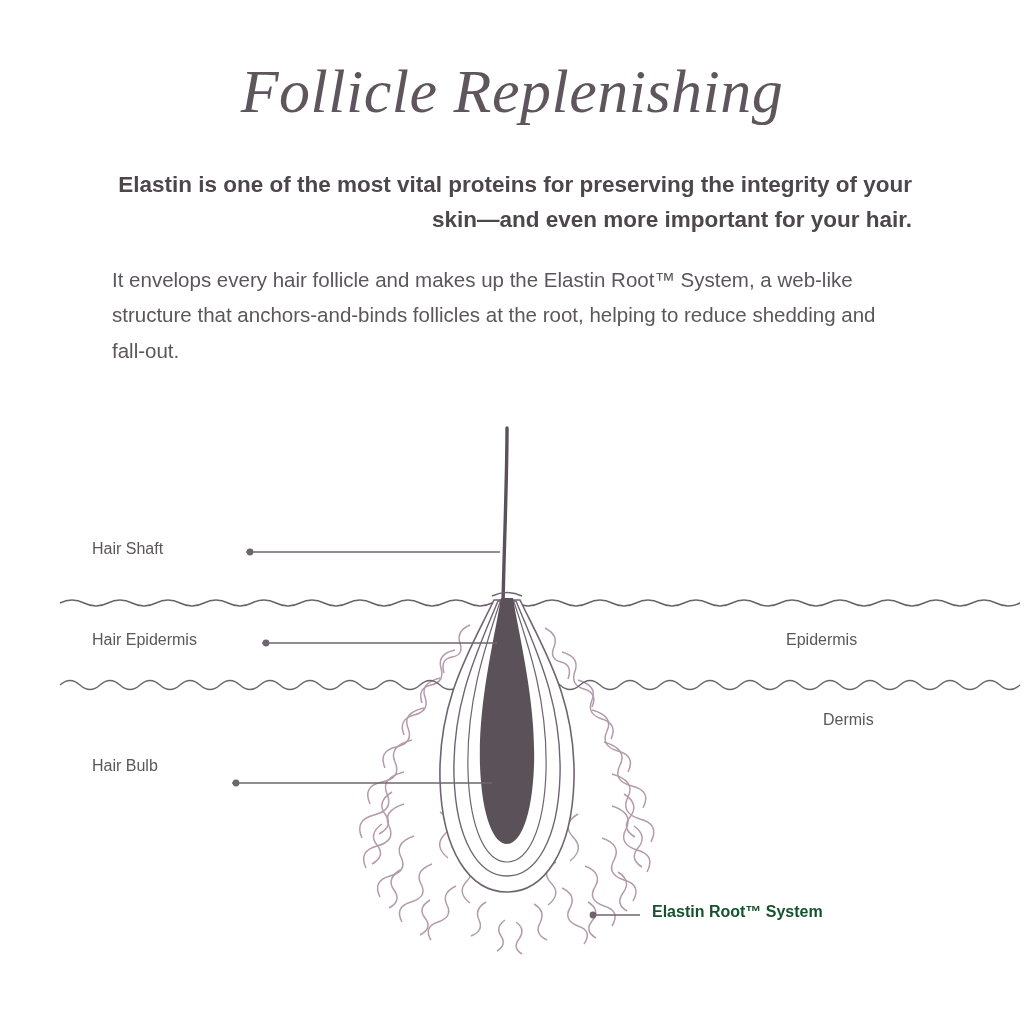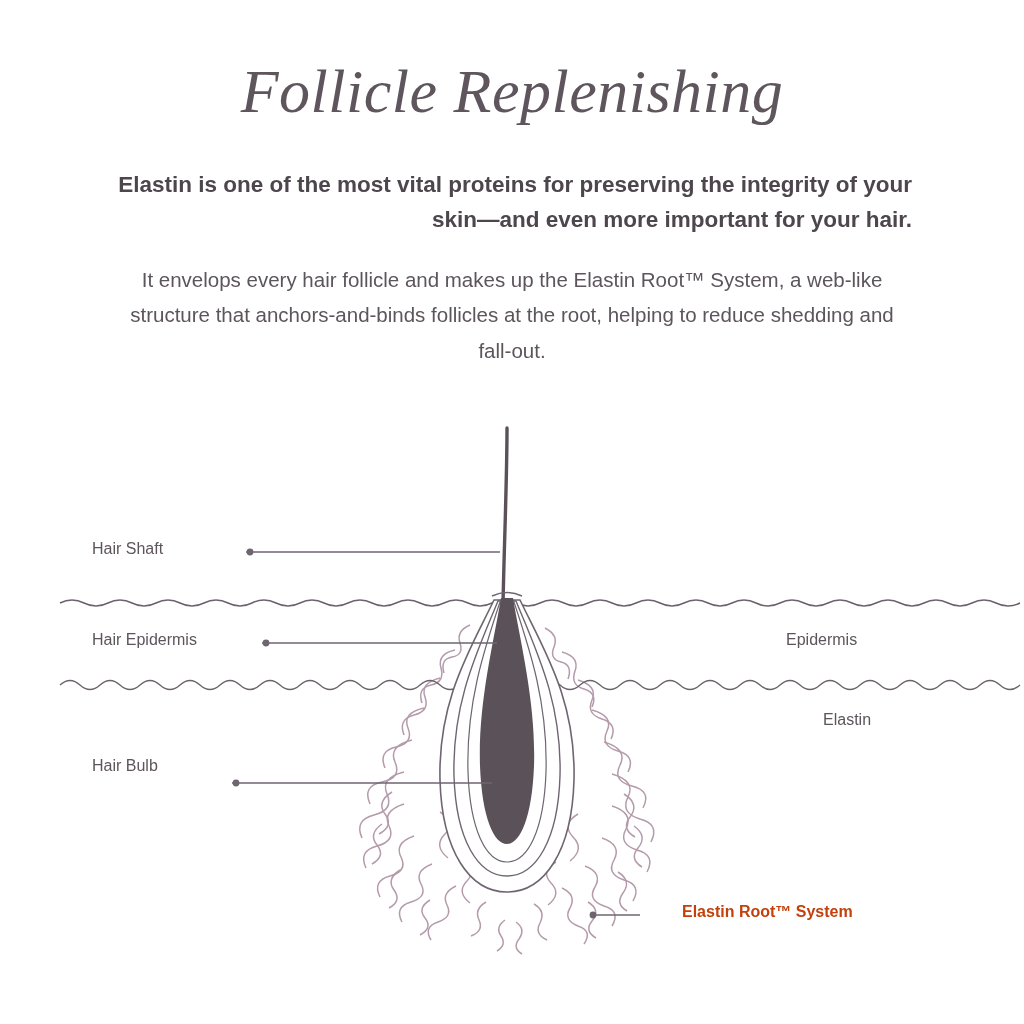--- a/index.html
+++ b/index.html
@@ -41,21 +41,20 @@
     font-size: 22.5px;
     font-weight: bold;
     line-height: 1.55;
     color: #4e464d;
   }
   .body-copy {
     position: absolute;
     top: 262px;
     left: 112px;
     width: 800px;
-    text-align: center;
     font-size: 20.5px;
     font-weight: normal;
     line-height: 1.72;
     color: #5d555c;
   }
   .diagram {
     position: absolute;
     top: 400px;
     left: 0;
     width: 1024px;
@@ -65,21 +64,21 @@
     position: absolute;
     font-size: 16px;
     color: #5d555c;
     white-space: nowrap;
   }
   .label-hair-shaft   { left: 92px;  top: 140px; }
   .label-hair-follicle{ left: 92px;  top: 231px; }
   .label-hair-bulb    { left: 92px;  top: 357px; }
   .label-epidermis    { left: 786px; top: 231px; }
   .label-dermis       { left: 823px; top: 311px; }
-  .label-elastin      { left: 682px; top: 503px; font-weight: bold; color: #c2410c; }
+  .label-elastin      { left: 652px; top: 503px; font-weight: bold; color: #14532d; }
   svg { display: block; }
 </style>
 </head>
 <body>
 
 <div id="page">
 
   <div class="headline">Follicle Replenishing</div>
 
   <div class="subhead">Elastin is one of the most vital proteins for preserving the integrity of your skin—and even more important for your hair.</div>
@@ -162,17 +161,17 @@
         <circle cx="236" cy="383" r="3.4" fill="#6e6570" stroke="none"></circle>
         <line x1="596" y1="515" x2="640" y2="515"></line>
         <circle cx="593" cy="515" r="3.4" fill="#6e6570" stroke="none"></circle>
       </g>
     </svg>
 
     <div class="label label-hair-shaft">Hair Shaft</div>
     <div class="label label-hair-follicle">Hair Epidermis</div>
     <div class="label label-hair-bulb">Hair Bulb</div>
     <div class="label label-epidermis">Epidermis</div>
-    <div class="label label-dermis">Elastin</div>
+    <div class="label label-dermis">Dermis</div>
     <div class="label label-elastin">Elastin Root™ System</div>
 
   </div>
 </div>
 
 </body></html>

